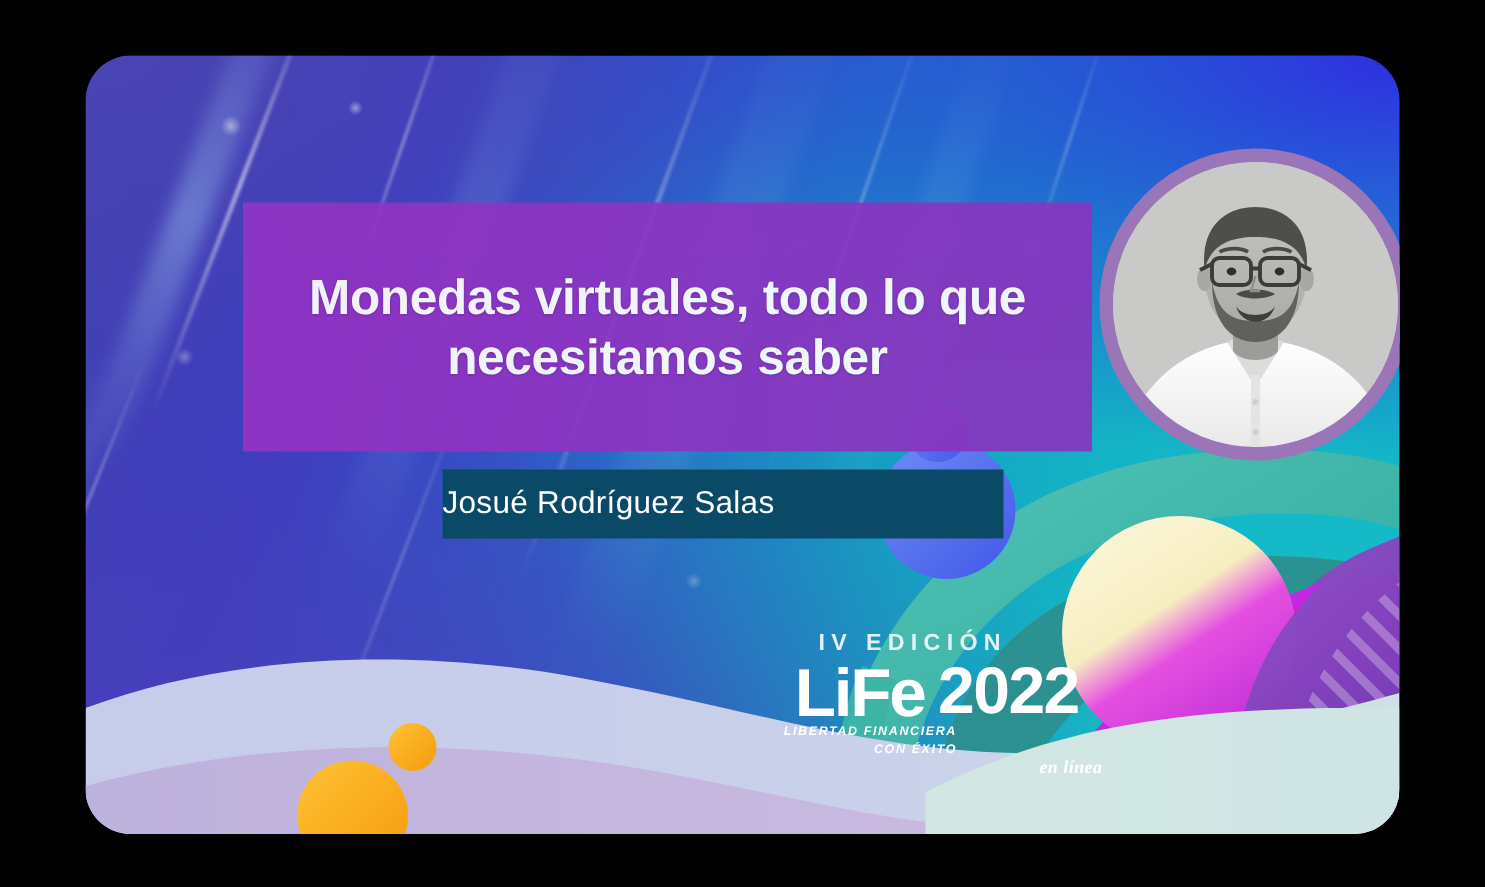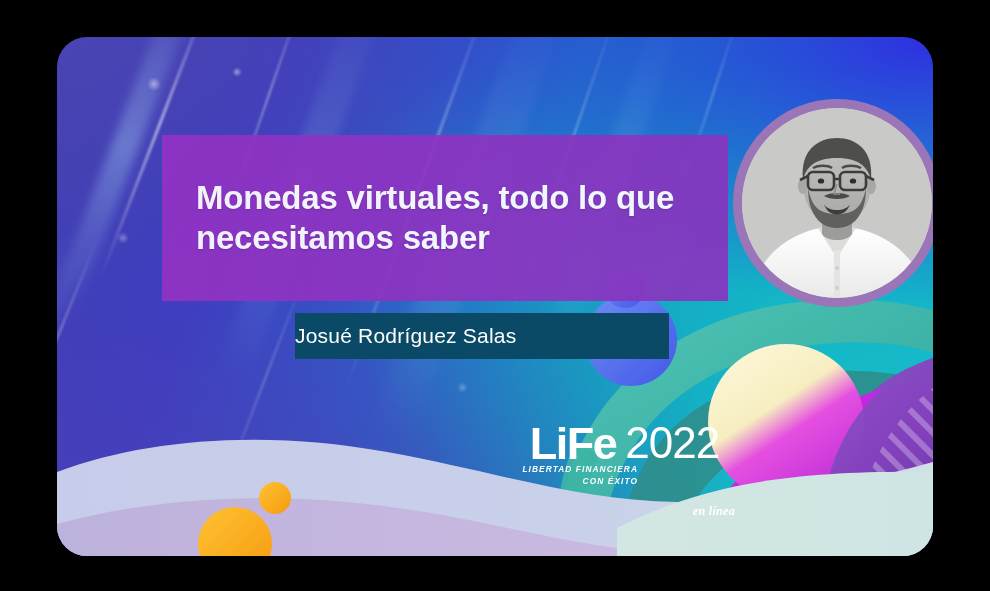--- a/index.html
+++ b/index.html
@@ -32,21 +32,21 @@
   #waves{position:absolute;left:0;right:0;bottom:0;height:180px;}
 
   
   #title-banner{
     position:absolute;left:105px;top:98px;width:566px;height:166px;
     background:linear-gradient(100deg,#9233c4 0%, #8d34c2 45%, #8636bf 100%);
     opacity:.93;
     display:flex;align-items:center;justify-content:center;
   }
   #title-text{
-    color:#fff;font-weight:bold;font-size:33px;line-height:1.22;
+    color:#fff;font-weight:bold;font-size:33px;line-height:1.22;text-align:center;
     letter-spacing:-.2px;padding:0 34px;text-shadow:0 1px 2px rgba(0,0,0,.18);
     font-family:"Liberation Sans",sans-serif;
   }
 
   
   #name-bar{
     position:absolute;left:238px;top:276px;width:374px;height:46px;
     background:#0a4a66;display:flex;align-items:center;justify-content:flex-start;
   }
   #name-text{color:#fff;font-size:21px;letter-spacing:.2px;font-family:"Liberation Sans",sans-serif;}
@@ -59,21 +59,21 @@
   #avatar-inner{position:absolute;inset:0;border-radius:50%;overflow:hidden;background:#c8c8c6;}
 
   
   #logo{position:absolute;left:455px;top:383px;width:225px;height:95px;color:#fff;}
   #logo-edition{
     font-size:15.5px;letter-spacing:4.2px;font-weight:600;text-align:center;
     color:#eaf7f9;opacity:.95;margin-left:-32px;
   }
   #logo-main{display:flex;align-items:flex-end;justify-content:center;margin-top:1px;}
   #logo-life{font-size:45px;font-weight:bold;letter-spacing:-1.5px;line-height:.95;}
-  #logo-year{font-size:44px;font-weight:400;letter-spacing:-1px;line-height:1;margin-left:9px;margin-bottom:1px;}
+  #logo-year{font-size:44px;font-weight:700;letter-spacing:-1px;line-height:1;margin-left:9px;margin-bottom:1px;}
   #logo-sub{
     font-size:8.3px;font-weight:bold;letter-spacing:1.1px;line-height:1.42;text-align:right;
     width:126px;margin-top:-2px;font-style:italic;
   }
   #logo-online{
     position:absolute;right:2px;bottom:-4px;font-style:italic;font-weight:bold;
     font-size:12px;letter-spacing:.3px;font-family:"Liberation Serif",serif;
   }
 </style>
 </head>
@@ -264,20 +264,21 @@
             <path d="M 71 60 C 76 57 86 57 90 60" stroke="#4a4a48" stroke-width="2.4" fill="none"></path>
             <path d="M 100 60 C 104 57 114 57 119 60" stroke="#4a4a48" stroke-width="2.4" fill="none"></path>
 
             <path d="M 95 76 L 92 86 L 98 86" stroke="#8e8e8c" stroke-width="1.6" fill="none"></path>
           </g>
         </svg>
       </div>
     </div>
 
     <div id="logo">
+      <div id="logo-edition">IV EDICIÓN</div>
       <div id="logo-main">
         <span id="logo-life">LiFe</span>
         <span id="logo-year">2022</span>
       </div>
       <div id="logo-sub">
         <div>LIBERTAD FINANCIERA</div>
         <div>CON ÉXITO</div>
       </div>
       <div id="logo-online">en línea</div>
     </div>

